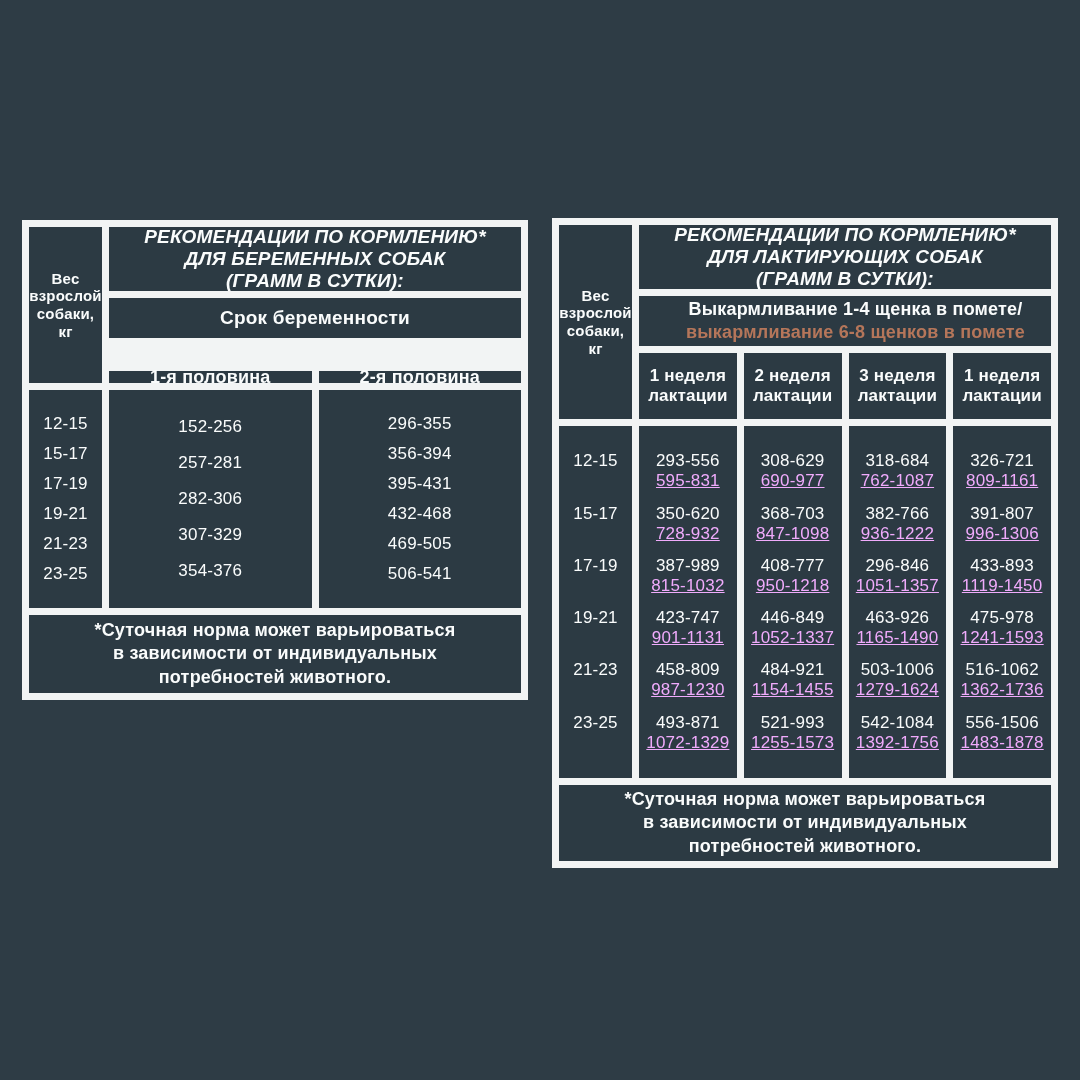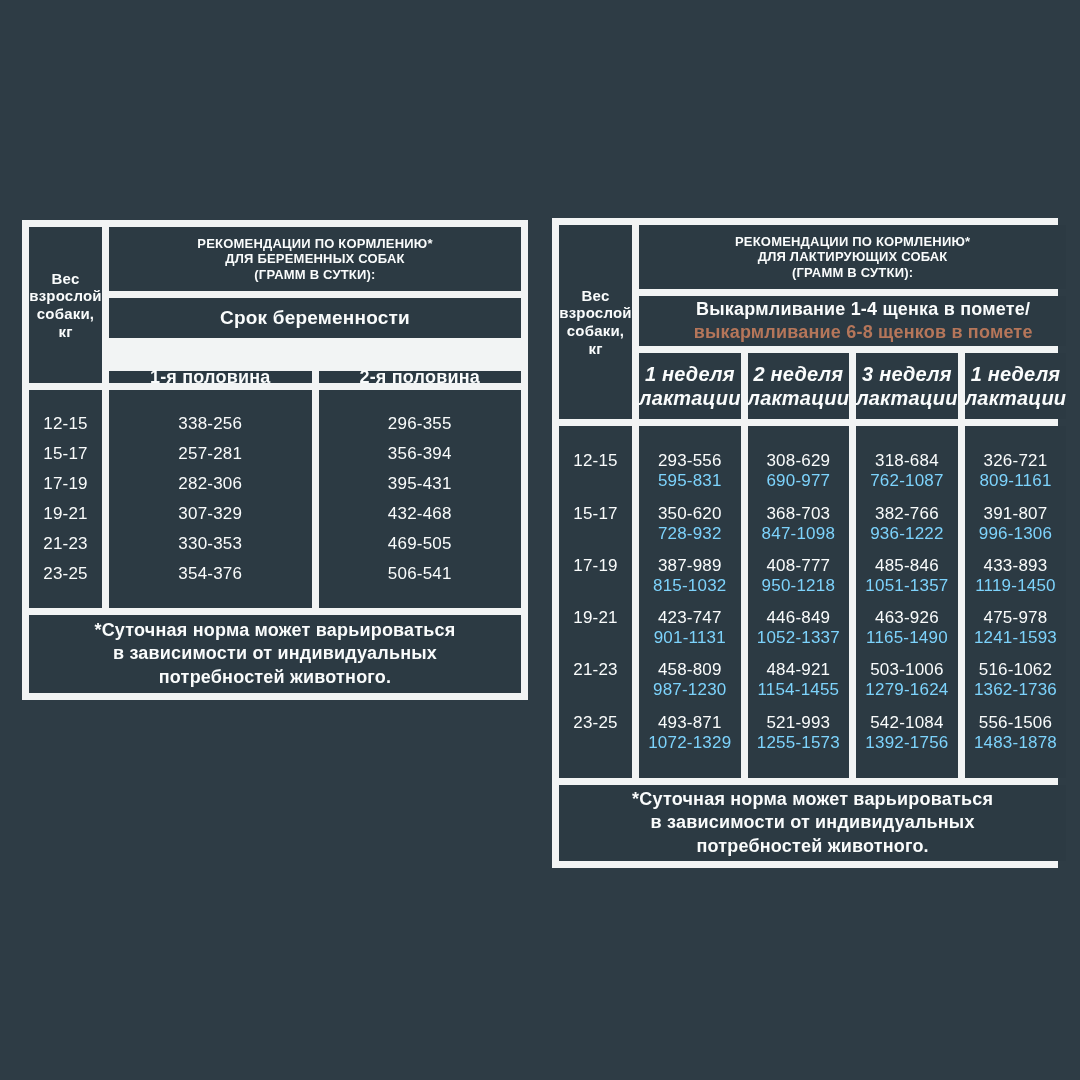--- a/index.html
+++ b/index.html
@@ -29,39 +29,39 @@
   }
   .c{
     background:#2c3a43;
     color:#fafcfc;
     display:flex;align-items:center;justify-content:center;
     text-align:center;
     letter-spacing:.2px;
   }
   .pre{white-space:pre-line;}
   .weight-head{grid-column:1;grid-row:1/4;font-weight:700;font-size:15px;line-height:1.18;}
-  .title{grid-column:2/-1;grid-row:1;font-weight:700;font-size:13px;line-height:1.16;}
+  .title{grid-column:2/-1;grid-row:1;font-weight:700;font-size:19px;line-height:1.16;font-style:italic;}
   .row2{grid-column:2/-1;grid-row:2;}
   .period{font-weight:700;font-size:19px;}
   .sub{flex-direction:column;font-weight:700;font-size:18px;line-height:1.28;padding-left:21px;}
   .sub .l2{color:#b5765a;}
   .r3{grid-row:3;}
   .r4{grid-row:4;}
   .col1{grid-column:1;} .col2{grid-column:2;} .col3{grid-column:3;}
   .col4{grid-column:4;} .col5{grid-column:5;}
   .half-h{font-weight:700;font-size:18px;margin-top:26px;}
-  .wk{font-weight:700;font-size:20px;line-height:1.2;font-style:italic;}
+  .wk{font-weight:700;font-size:17px;line-height:1.2;}
   .dcol{flex-direction:column;align-items:stretch;padding:19px 0;}
   .slot{
     flex:1;display:flex;flex-direction:column;
     align-items:center;justify-content:center;
     font-size:17px;
   }
   .w{color:#fafcfc;line-height:20px;}
-  .o{color:#7dd3fc;line-height:20px;}
+  .o{color:#f0abfc;line-height:20px;text-decoration:underline;}
   .shift-up{transform:translateY(-10px);}
   .foot{grid-column:1/-1;grid-row:5;font-weight:700;font-size:18px;line-height:1.3;}
 </style>
 </head>
 <body>
 
 <div>
 
   <div class="tbl" id="preg">
     <div class="c pre weight-head">Вес
@@ -78,25 +78,24 @@
     <div class="c dcol r4 col1">
       <div class="slot">12-15</div>
       <div class="slot">15-17</div>
       <div class="slot">17-19</div>
       <div class="slot">19-21</div>
       <div class="slot">21-23</div>
       <div class="slot">23-25</div>
     </div>
 
     <div class="c dcol r4 col2">
-      <div class="slot">338-256</div>
+      <div class="slot">152-256</div>
       <div class="slot">257-281</div>
       <div class="slot">282-306</div>
       <div class="slot">307-329</div>
-      <div class="slot">330-353</div>
       <div class="slot">354-376</div>
     </div>
 
     <div class="c dcol r4 col3">
       <div class="slot">296-355</div>
       <div class="slot">356-394</div>
       <div class="slot">395-431</div>
       <div class="slot">432-468</div>
       <div class="slot">469-505</div>
       <div class="slot">506-541</div>
@@ -194,21 +193,21 @@
     <div class="c dcol r4 col4">
       <div class="slot">
         <div class="w">318-684</div>
         <div class="o">762-1087</div>
       </div>
       <div class="slot">
         <div class="w">382-766</div>
         <div class="o">936-1222</div>
       </div>
       <div class="slot">
-        <div class="w">485-846</div>
+        <div class="w">296-846</div>
         <div class="o">1051-1357</div>
       </div>
       <div class="slot">
         <div class="w">463-926</div>
         <div class="o">1165-1490</div>
       </div>
       <div class="slot">
         <div class="w">503-1006</div>
         <div class="o">1279-1624</div>
       </div>

